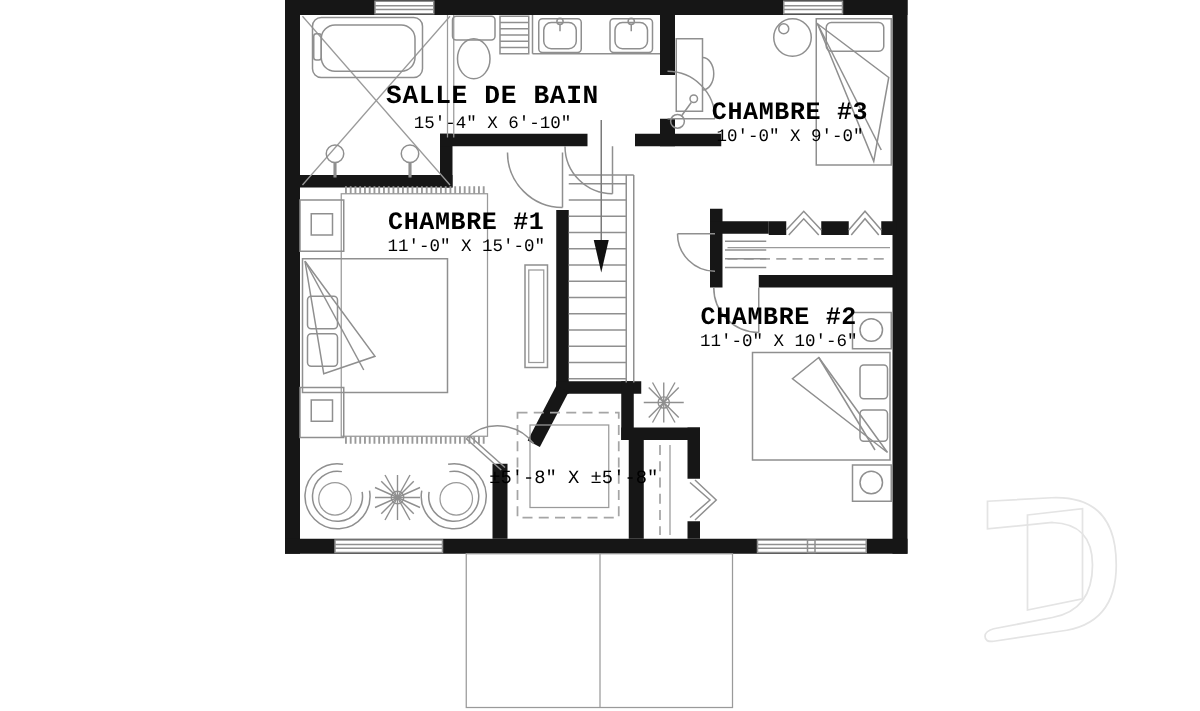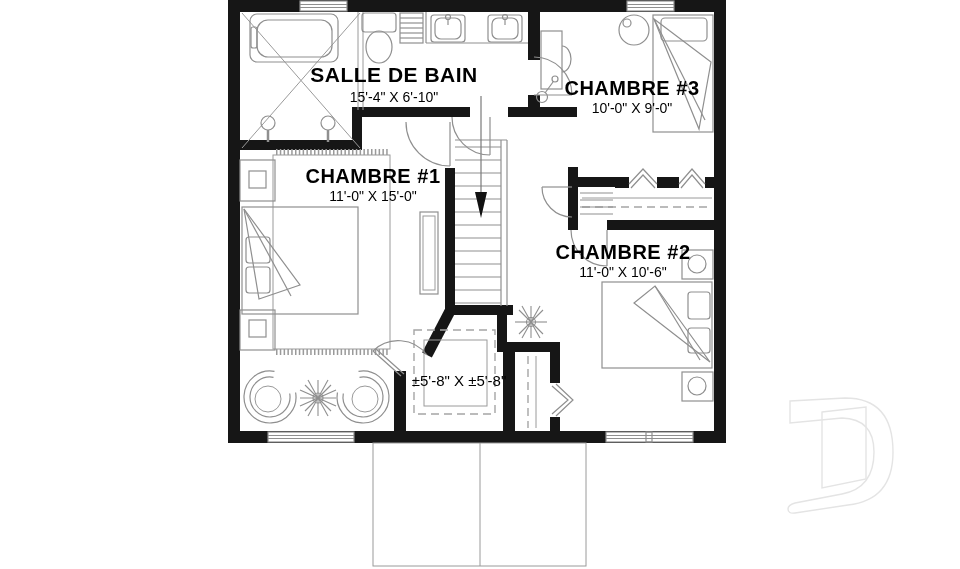--- a/index.html
+++ b/index.html
@@ -1,17 +1,17 @@
 <!DOCTYPE html>
 <html><head>
 <meta charset="utf-8">
 <style>
   html,body{margin:0;padding:0;background:#fff;}
   .stage{position:relative;width:960px;height:569px;background:#fff;overflow:hidden;
-         font-family:Liberation Sans, sans-serif;}
+         font-family:Liberation Mono, monospace;}
   svg{display:block;}
   .wall{fill:#161616;stroke:none;}
   .thin{stroke:#8f8f8f;stroke-width:1.2;fill:none;}
   .thin2{stroke:#9a9a9a;stroke-width:1;fill:none;}
   .whitefill{fill:#ffffff;}
   .room-label{font-weight:bold;font-size:20px;fill:#000;letter-spacing:.5px;}
   .room-label.big{font-size:21px;}
   .room-dims{font-size:14px;fill:#000;}
   .room-dims.mid{font-size:15px;}
   text{text-anchor:middle;}

